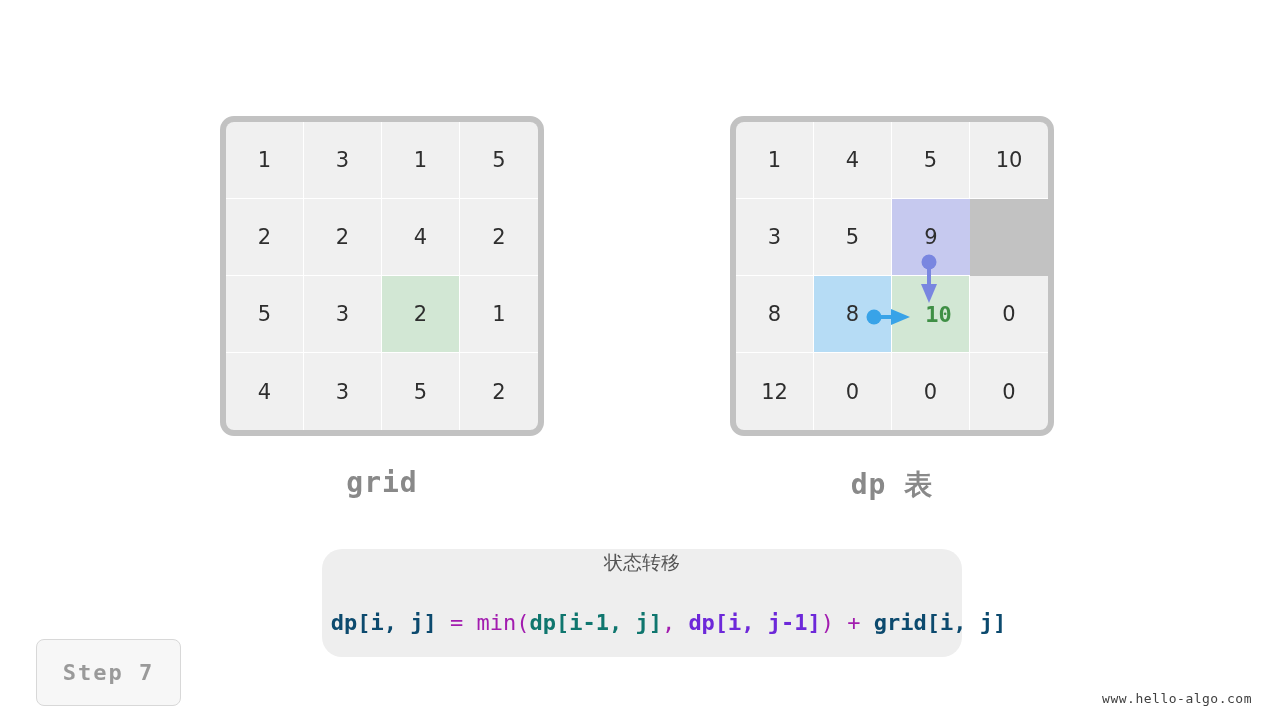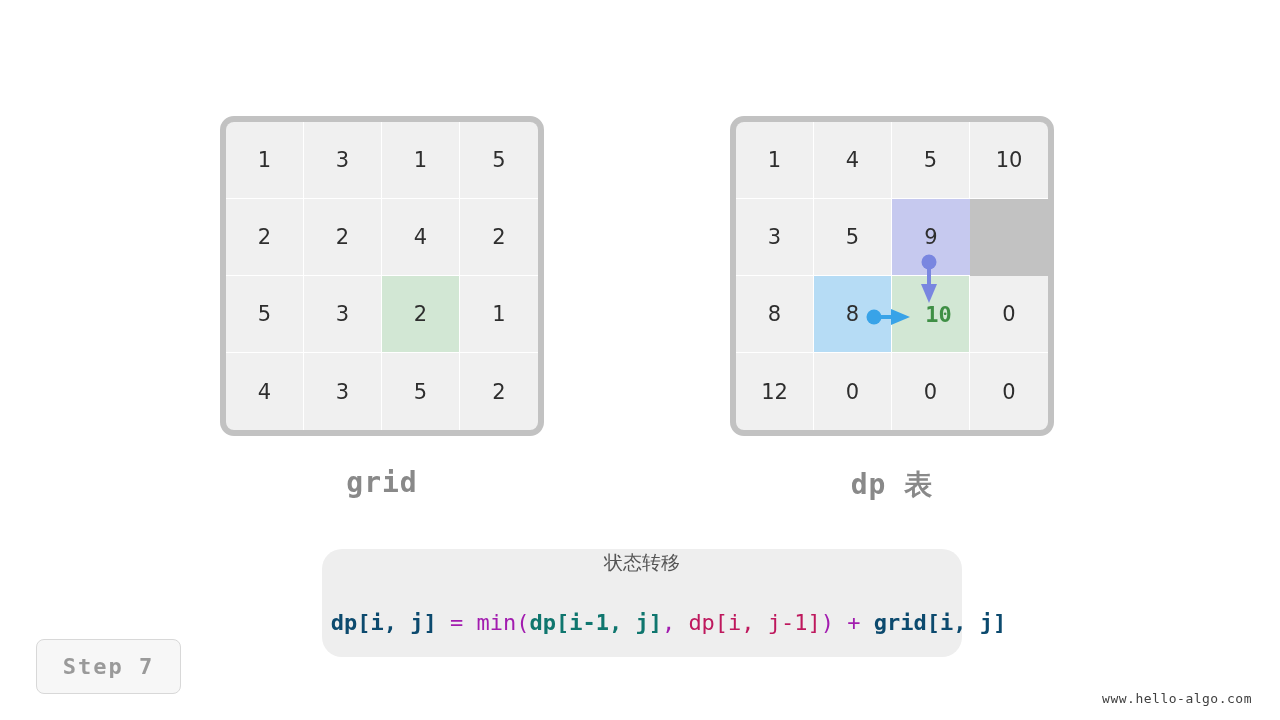--- a/index.html
+++ b/index.html
@@ -106,30 +106,30 @@
     margin-bottom: 14px;
   }
   #formula-line {
     font-family: "DejaVu Sans Mono", "Liberation Mono", monospace;
     font-size: 22px;
     white-space: pre;
     line-height: 1;
   }
   .tok-green  { color: #0c4a6e; font-weight: bold; }
   .tok-indigo { color: #0f766e; font-weight: bold; }
-  .tok-blue   { color: #be185d; font-weight: normal; }
+  .tok-blue   { color: #6d28d9; font-weight: bold; }
   .tok-gray   { color: #a21caf; font-weight: normal; }
 
   
   #step-badge {
     position: absolute;
     left: 36px;
     top: 639px;
     width: 145px;
-    height: 55px;
+    height: 67px;
     border: 1px solid #d8d8d8;
     border-radius: 8px;
     background: #f7f7f7;
     display: flex;
     align-items: center;
     justify-content: center;
     font-family: "DejaVu Sans Mono", "Liberation Mono", monospace;
     font-weight: bold;
     font-size: 22px;
     color: #9a9a9a;

